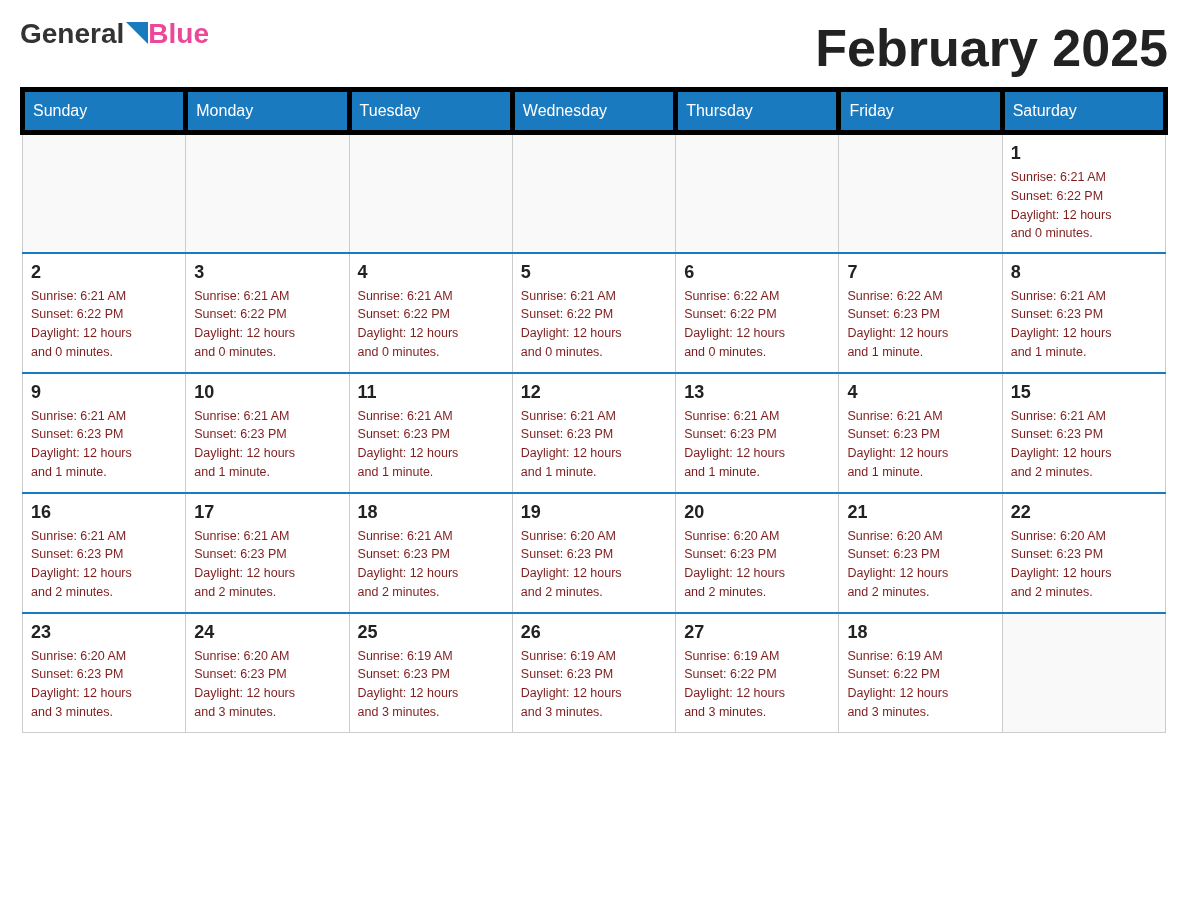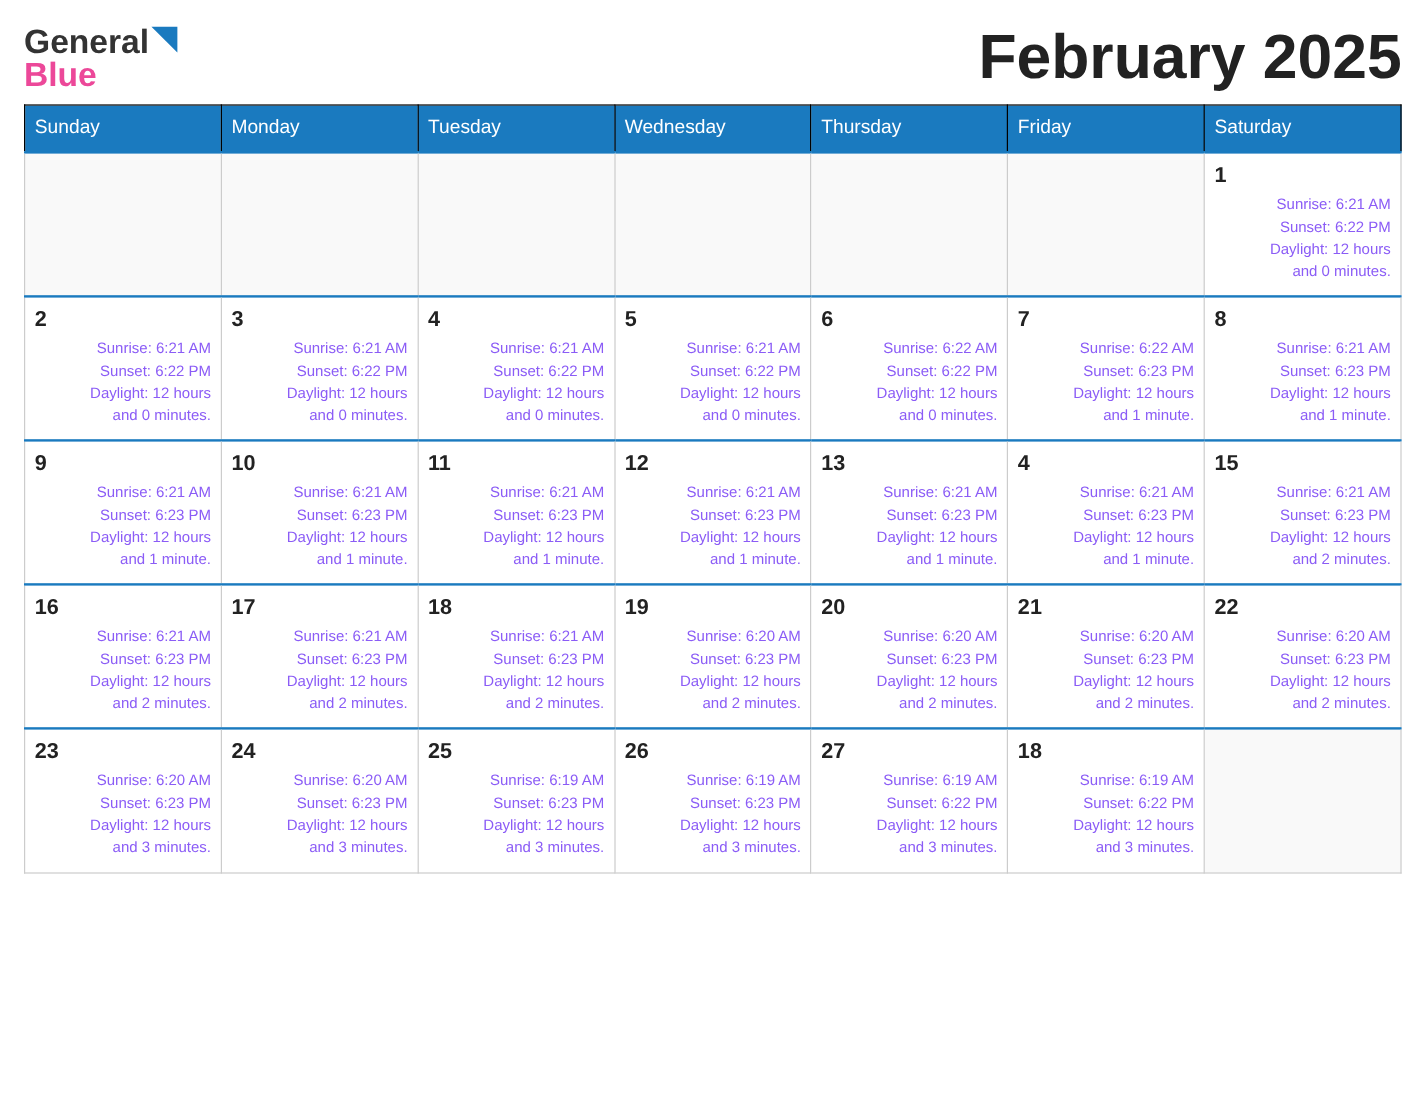--- a/index.html
+++ b/index.html
@@ -11,22 +11,22 @@
       min-height: 918px;
     }
     .header {
       display: flex;
       justify-content: space-between;
       align-items: flex-start;
       margin-bottom: 10px;
     }
     .logo {
       display: flex;
-      flex-direction: column;
-      align-items: flex-start;
+      flex-direction: row;
+      align-items: flex-end;
     }
     .logo-general {
       font-size: 28px;
       font-weight: bold;
       color: #333;
       line-height: 1;
     }
     .logo-blue {
       font-size: 28px;
       font-weight: bold;
@@ -52,21 +52,21 @@
       border-collapse: collapse;
       margin-top: 10px;
     }
     .calendar th {
       background-color: #1a7abf;
       color: #fff;
       padding: 10px 8px;
       text-align: left;
       font-size: 16px;
       font-weight: normal;
-      border: 1px solid #000000;
+      border: 5px solid #000000;
     }
     .calendar td {
       vertical-align: top;
       padding: 8px;
       border: 1px solid #ccc;
       border-top: 2px solid #1a7abf;
       width: calc(100% / 7);
       font-size: 13px;
       color: #333;
       height: 120px;
@@ -76,23 +76,22 @@
     }
     .day-number {
       font-size: 18px;
       font-weight: bold;
       color: #222;
       margin-bottom: 4px;
       display: block;
     }
     .day-info {
       font-size: 12.5px;
-      color: #8b5cf6;
+      color: #7f1d1d;
       line-height: 1.5;
-      text-align: right;
     }
   </style>
 </head>
 <body>
 
 <div class="header">
   <div class="logo">
     <div style="display:flex; align-items:center;">
       <span class="logo-general">General</span>
       <span style="display:inline-block; margin-left:2px; margin-top:2px;">

